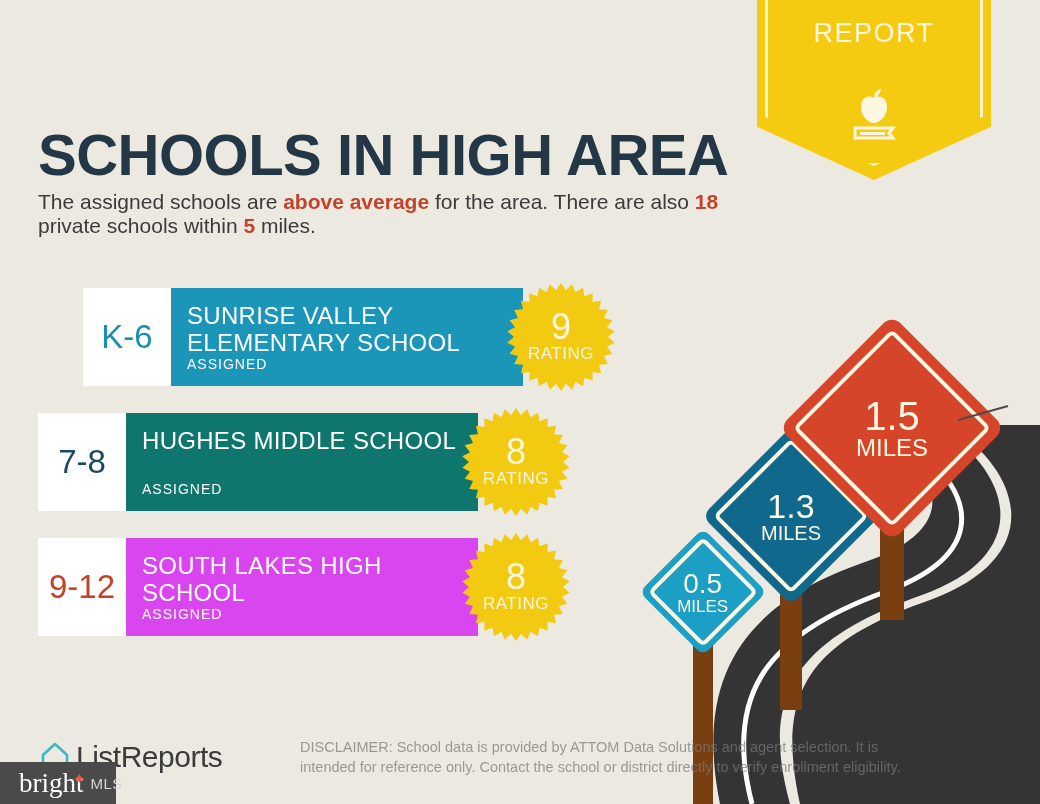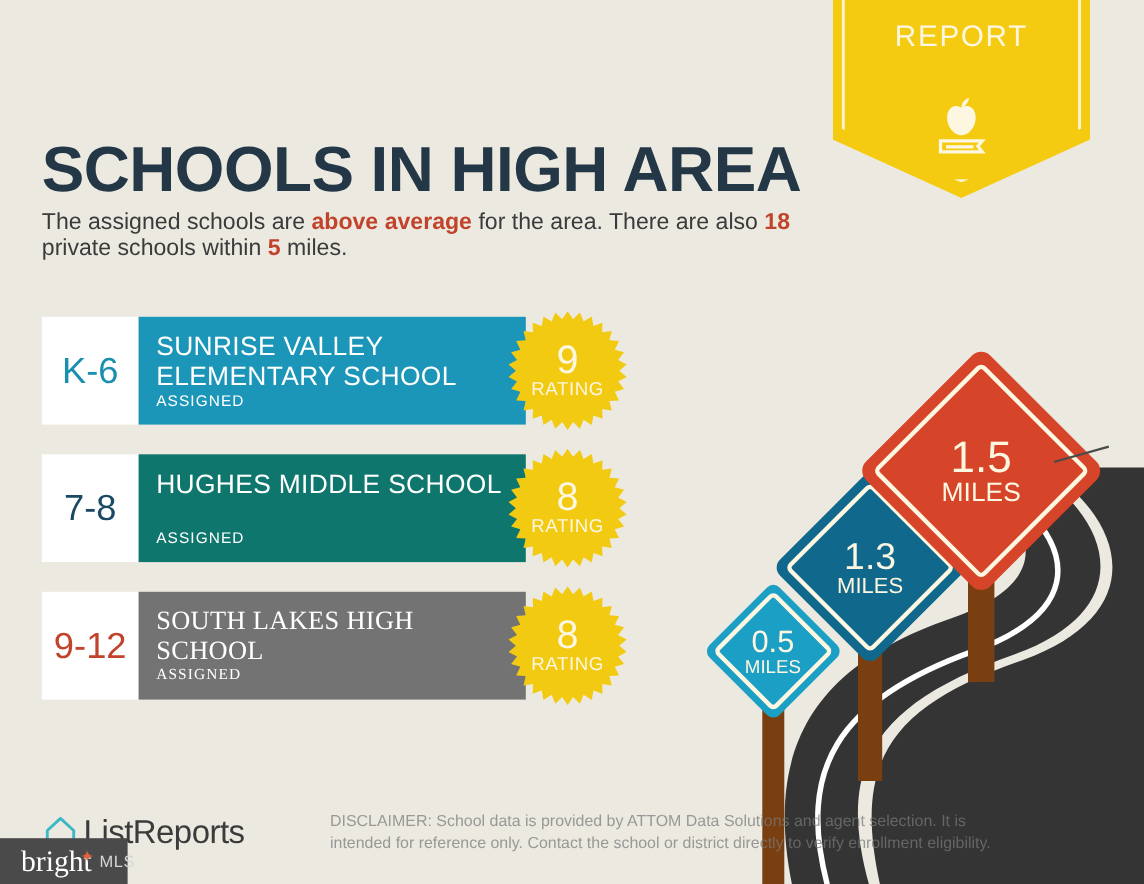--- a/index.html
+++ b/index.html
@@ -272,21 +272,21 @@
       </svg>
     </div>
   </div>
 
   <div id="title">SCHOOLS IN HIGH AREA</div>
 
   <div id="subtitle">
     <span>The assigned schools are </span><span class="hl">above average</span><span> for the area. There are also </span><span class="hl">18</span><span> private schools within </span><span class="hl">5</span><span> miles.</span>
   </div>
 
-  <div class="school-row" id="school-row-0" style="top:288px;">
+  <div class="school-row" id="school-row-0" style="top:288px;margin-left:45px;">
     <div class="grade-box" style="color: rgb(27, 143, 176);">K-6</div>
     <div class="school-body" style="background: rgb(27, 149, 184);">
       <div class="school-name">SUNRISE VALLEY ELEMENTARY SCHOOL</div>
       <div class="school-assigned">ASSIGNED</div>
     </div>
     <div class="rating-badge">
       <svg class="burst" width="108" height="108" viewBox="0 0 108 108">
           <polygon points="54.00,0.00 58.91,7.26 65.23,1.18 68.52,9.30 75.96,4.67 77.50,13.30 85.74,10.31 85.45,19.07 94.13,17.87 92.02,26.37 100.77,27.00 96.94,34.88 105.36,37.31 99.97,44.23 107.70,48.36 101.00,54.00 107.70,59.64 99.97,63.77 105.36,70.69 96.94,73.12 100.77,81.00 92.02,81.63 94.13,90.13 85.45,88.93 85.74,97.69 77.50,94.70 75.96,103.33 68.52,98.70 65.23,106.82 58.91,100.74 54.00,108.00 49.09,100.74 42.77,106.82 39.48,98.70 32.04,103.33 30.50,94.70 22.26,97.69 22.55,88.93 13.87,90.13 15.98,81.63 7.23,81.00 11.06,73.12 2.64,70.69 8.03,63.77 0.30,59.64 7.00,54.00 0.30,48.36 8.03,44.23 2.64,37.31 11.06,34.88 7.23,27.00 15.98,26.37 13.87,17.87 22.55,19.07 22.26,10.31 30.50,13.30 32.04,4.67 39.48,9.30 42.77,1.18 49.09,7.26" fill="#f2ca12"></polygon>
         </svg>
       <div class="rating-text">
@@ -308,21 +308,21 @@
         </svg>
       <div class="rating-text">
         <span class="rating-num">8</span>
         <span class="rating-lbl">RATING</span>
       </div>
     </div>
   </div>
 
   <div class="school-row" id="school-row-2" style="top:538px;">
     <div class="grade-box" style="color: rgb(194, 67, 43);">9-12</div>
-    <div class="school-body" style="background: #737373; font-family: Liberation Serif, serif;">
+    <div class="school-body" style="background: #d946ef;">
       <div class="school-name">SOUTH LAKES HIGH SCHOOL</div>
       <div class="school-assigned">ASSIGNED</div>
     </div>
     <div class="rating-badge">
       <svg class="burst" width="108" height="108" viewBox="0 0 108 108">
           <polygon points="54.00,0.00 58.91,7.26 65.23,1.18 68.52,9.30 75.96,4.67 77.50,13.30 85.74,10.31 85.45,19.07 94.13,17.87 92.02,26.37 100.77,27.00 96.94,34.88 105.36,37.31 99.97,44.23 107.70,48.36 101.00,54.00 107.70,59.64 99.97,63.77 105.36,70.69 96.94,73.12 100.77,81.00 92.02,81.63 94.13,90.13 85.45,88.93 85.74,97.69 77.50,94.70 75.96,103.33 68.52,98.70 65.23,106.82 58.91,100.74 54.00,108.00 49.09,100.74 42.77,106.82 39.48,98.70 32.04,103.33 30.50,94.70 22.26,97.69 22.55,88.93 13.87,90.13 15.98,81.63 7.23,81.00 11.06,73.12 2.64,70.69 8.03,63.77 0.30,59.64 7.00,54.00 0.30,48.36 8.03,44.23 2.64,37.31 11.06,34.88 7.23,27.00 15.98,26.37 13.87,17.87 22.55,19.07 22.26,10.31 30.50,13.30 32.04,4.67 39.48,9.30 42.77,1.18 49.09,7.26" fill="#f2ca12"></polygon>
         </svg>
       <div class="rating-text">
         <span class="rating-num">8</span>
         <span class="rating-lbl">RATING</span>

